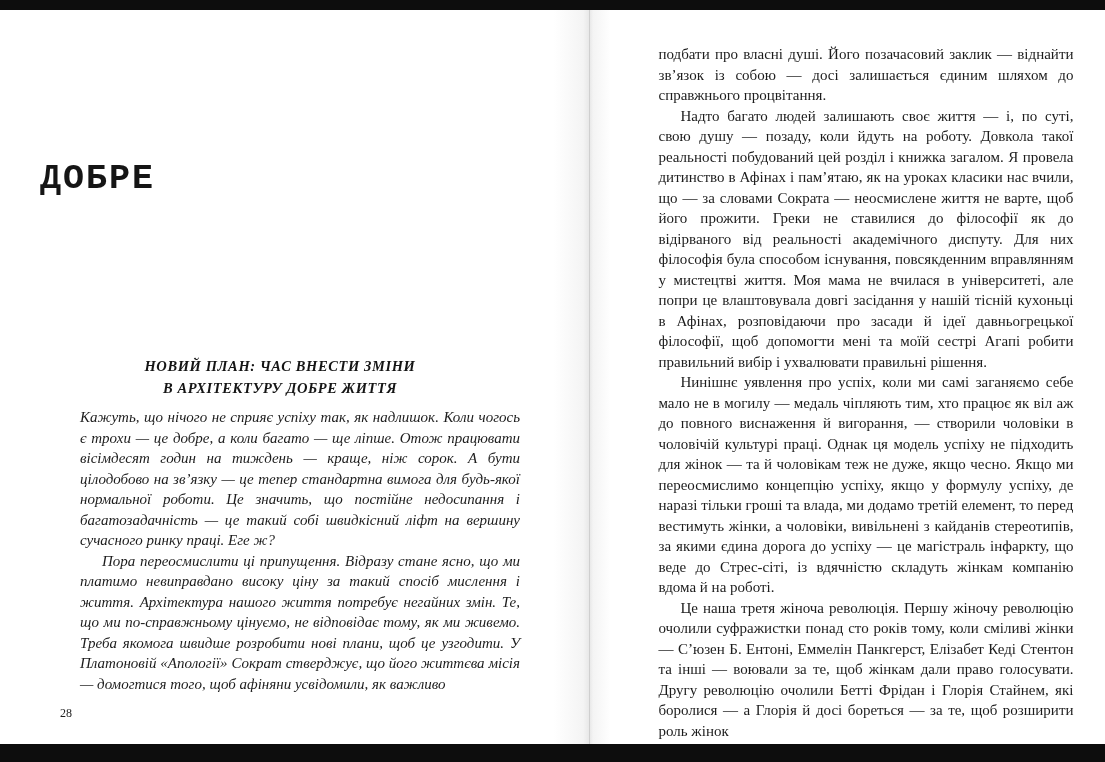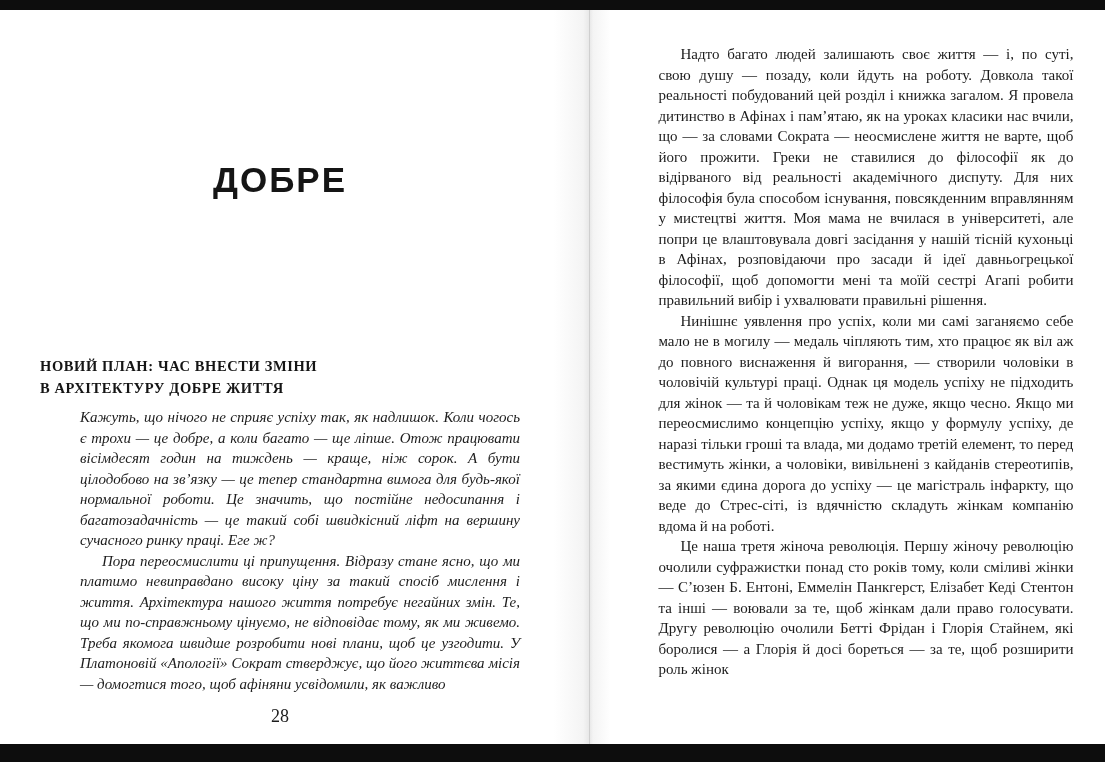--- a/index.html
+++ b/index.html
@@ -50,39 +50,39 @@
     width: 1px;
     height: 100%;
     background: #cfcfcf;
     flex: 0 0 auto;
   }
   .chapter-title {
     position: absolute;
     top: 146px;
     left: 40px;
     width: 480px;
-    text-align: center;
-    font-family: Liberation Sans, sans-serif;
+    font-family: Liberation Mono, monospace;
     font-weight: bold;
     font-size: 35px;
     line-height: 47px;
     letter-spacing: 2px;
     color: #151515;
   }
   .section-heading {
     position: absolute;
     top: 345px;
     left: 40px;
     width: 480px;
-    text-align: left;
+    text-align: center;
     font-weight: bold;
     font-size: 14.5px;
     line-height: 22px;
     letter-spacing: 0.6px;
     color: #151515;
+    font-style: italic;
   }
   .body-text {
     position: absolute;
     color: #1c1c1c;
     font-size: 15px;
     line-height: 20.5px;
     text-align: justify;
     hyphens: auto;
     -webkit-hyphens: auto;
   }
@@ -101,22 +101,22 @@
     margin: 0;
     text-indent: 22px;
   }
   .body-text p.no-indent {
     text-indent: 0;
   }
   .page-number {
     position: absolute;
     top: 696px;
     width: 440px;
-    text-align: center;
-    font-size: 18px;
+    text-align: left;
+    font-size: 12px;
     color: #1c1c1c;
   }
   .page-number-left { left: 60px; }
   .page-number-right { left: 55px; width: 415px; }
 </style>
 </head>
 <body>
 
 <div class="scan">
   <div class="bar bar-top"></div>
@@ -138,20 +138,21 @@
         <p>Пора переосмислити ці припущення. Відразу стане ясно, що ми платимо невиправдано високу ціну за такий спосіб мислення і життя. Архітектура нашого життя потребує негайних змін. Те, що ми по-справжньому цінуємо, не відповідає тому, як ми живемо. Треба якомога швидше розробити нові плани, щоб це узгодити. У Платоновій «Апології» Сократ стверджує, що його життєва місія — домогтися того, щоб афіняни усвідомили, як важливо</p>
       </div>
 
       <div class="page-number page-number-left">28</div>
     </div>
 
     <div class="gutter-line"></div>
 
     <div class="page page-right">
       <div class="body-text body-right">
+        <p class="no-indent">подбати про власні душі. Його позачасовий заклик — віднайти зв’язок із собою — досі залишається єдиним шляхом до справжнього процвітання.</p>
         <p>Надто багато людей залишають своє життя — і, по суті, свою душу — позаду, коли йдуть на роботу. Довкола такої реальності побудований цей розділ і книжка загалом. Я провела дитинство в Афінах і пам’ятаю, як на уроках класики нас вчили, що — за словами Сократа — неосмислене життя не варте, щоб його прожити. Греки не ставилися до філософії як до відірваного від реальності академічного диспуту. Для них філософія була способом існування, повсякденним вправлянням у мистецтві життя. Моя мама не вчилася в університеті, але попри це влаштовувала довгі засідання у нашій тісній кухоньці в Афінах, розповідаючи про засади й ідеї давньогрецької філософії, щоб допомогти мені та моїй сестрі Агапі робити правильний вибір і ухвалювати правильні рішення.</p>
         <p>Нинішнє уявлення про успіх, коли ми самі заганяємо себе мало не в могилу — медаль чіпляють тим, хто працює як віл аж до повного виснаження й вигорання, — створили чоловіки в чоловічій культурі праці. Однак ця модель успіху не підходить для жінок — та й чоловікам теж не дуже, якщо чесно. Якщо ми переосмислимо концепцію успіху, якщо у формулу успіху, де наразі тільки гроші та влада, ми додамо третій елемент, то перед вестимуть жінки, а чоловіки, вивільнені з кайданів стереотипів, за якими єдина дорога до успіху — це магістраль інфаркту, що веде до Стрес-сіті, із вдячністю складуть жінкам компанію вдома й на роботі.</p>
         <p>Це наша третя жіноча революція. Першу жіночу революцію очолили суфражистки понад сто років тому, коли сміливі жінки — С’юзен Б. Ентоні, Еммелін Панкгерст, Елізабет Кеді Стентон та інші — воювали за те, щоб жінкам дали право голосувати. Другу революцію очолили Бетті Фрідан і Глорія Стайнем, які боролися — а Глорія й досі бореться — за те, щоб розширити роль жінок</p>
       </div>
 
     </div>
 
   </div>
 
   <div class="bar bar-bottom"></div>

